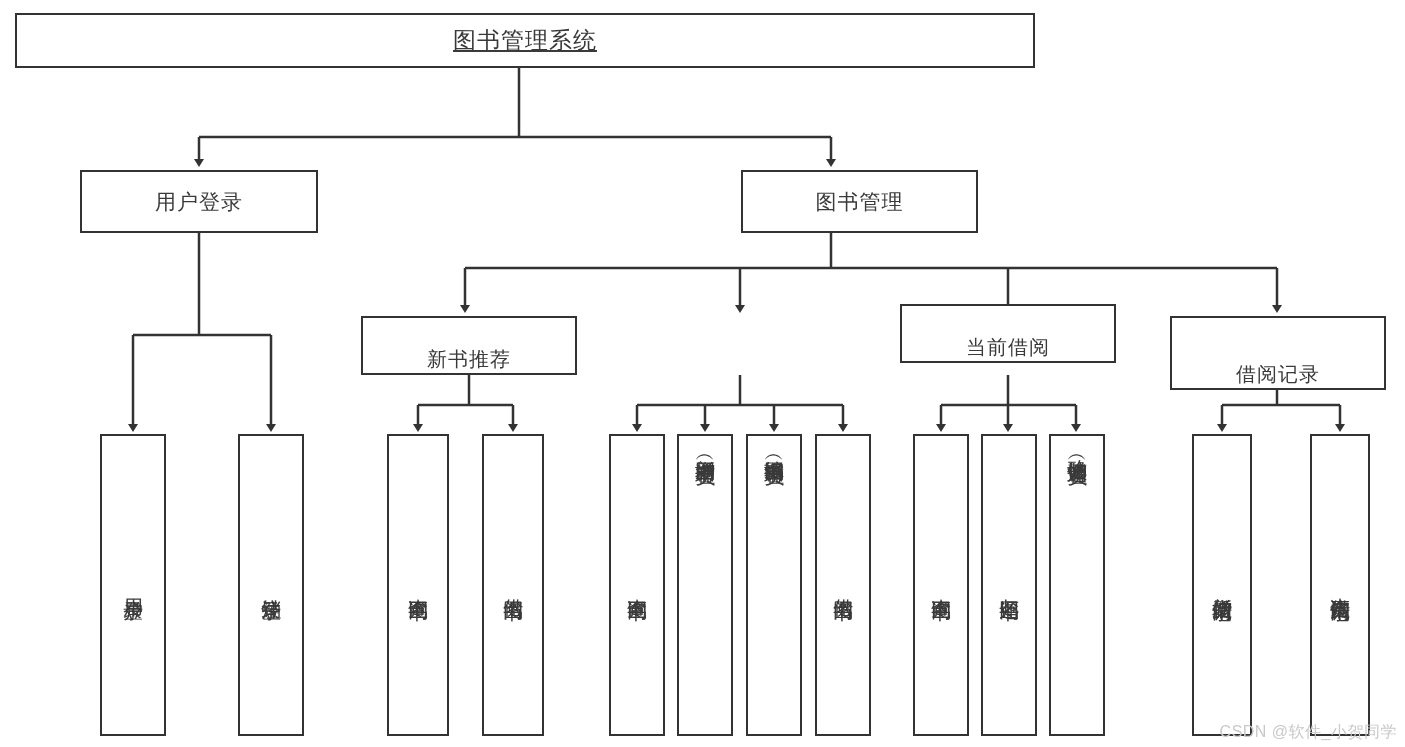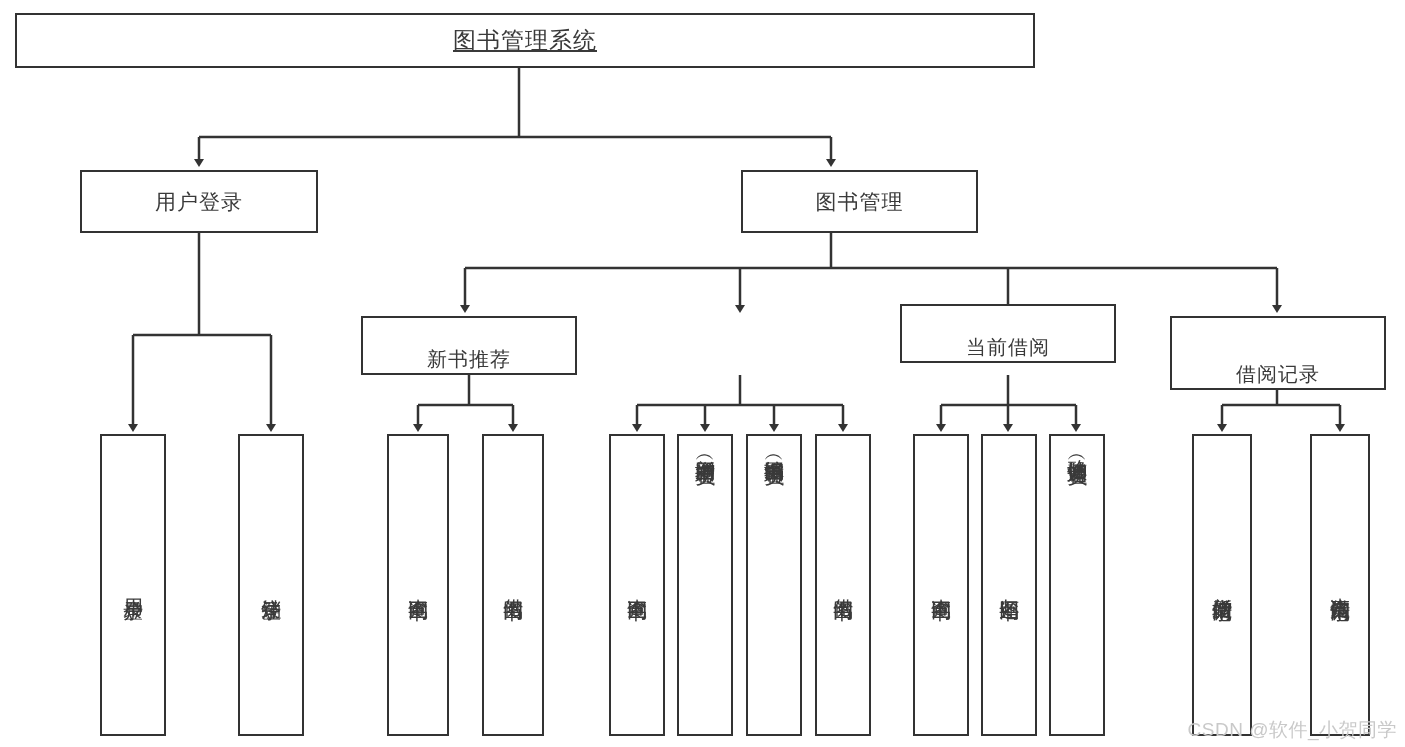--- a/index.html
+++ b/index.html
@@ -65,21 +65,21 @@
     color: #3a3a3a;
   }
   .hlabel {
     white-space: nowrap;
     letter-spacing: 1px;
   }
   #watermark {
     position: absolute;
     right: 8px;
     bottom: 4px;
-    font-size: 19px;
+    font-size: 16px;
     color: #c9c9c9;
     letter-spacing: 0.5px;
     z-index: 5;
     white-space: nowrap;
   }
 </style>
 </head>
 <body>
 
 <div id="canvas">

